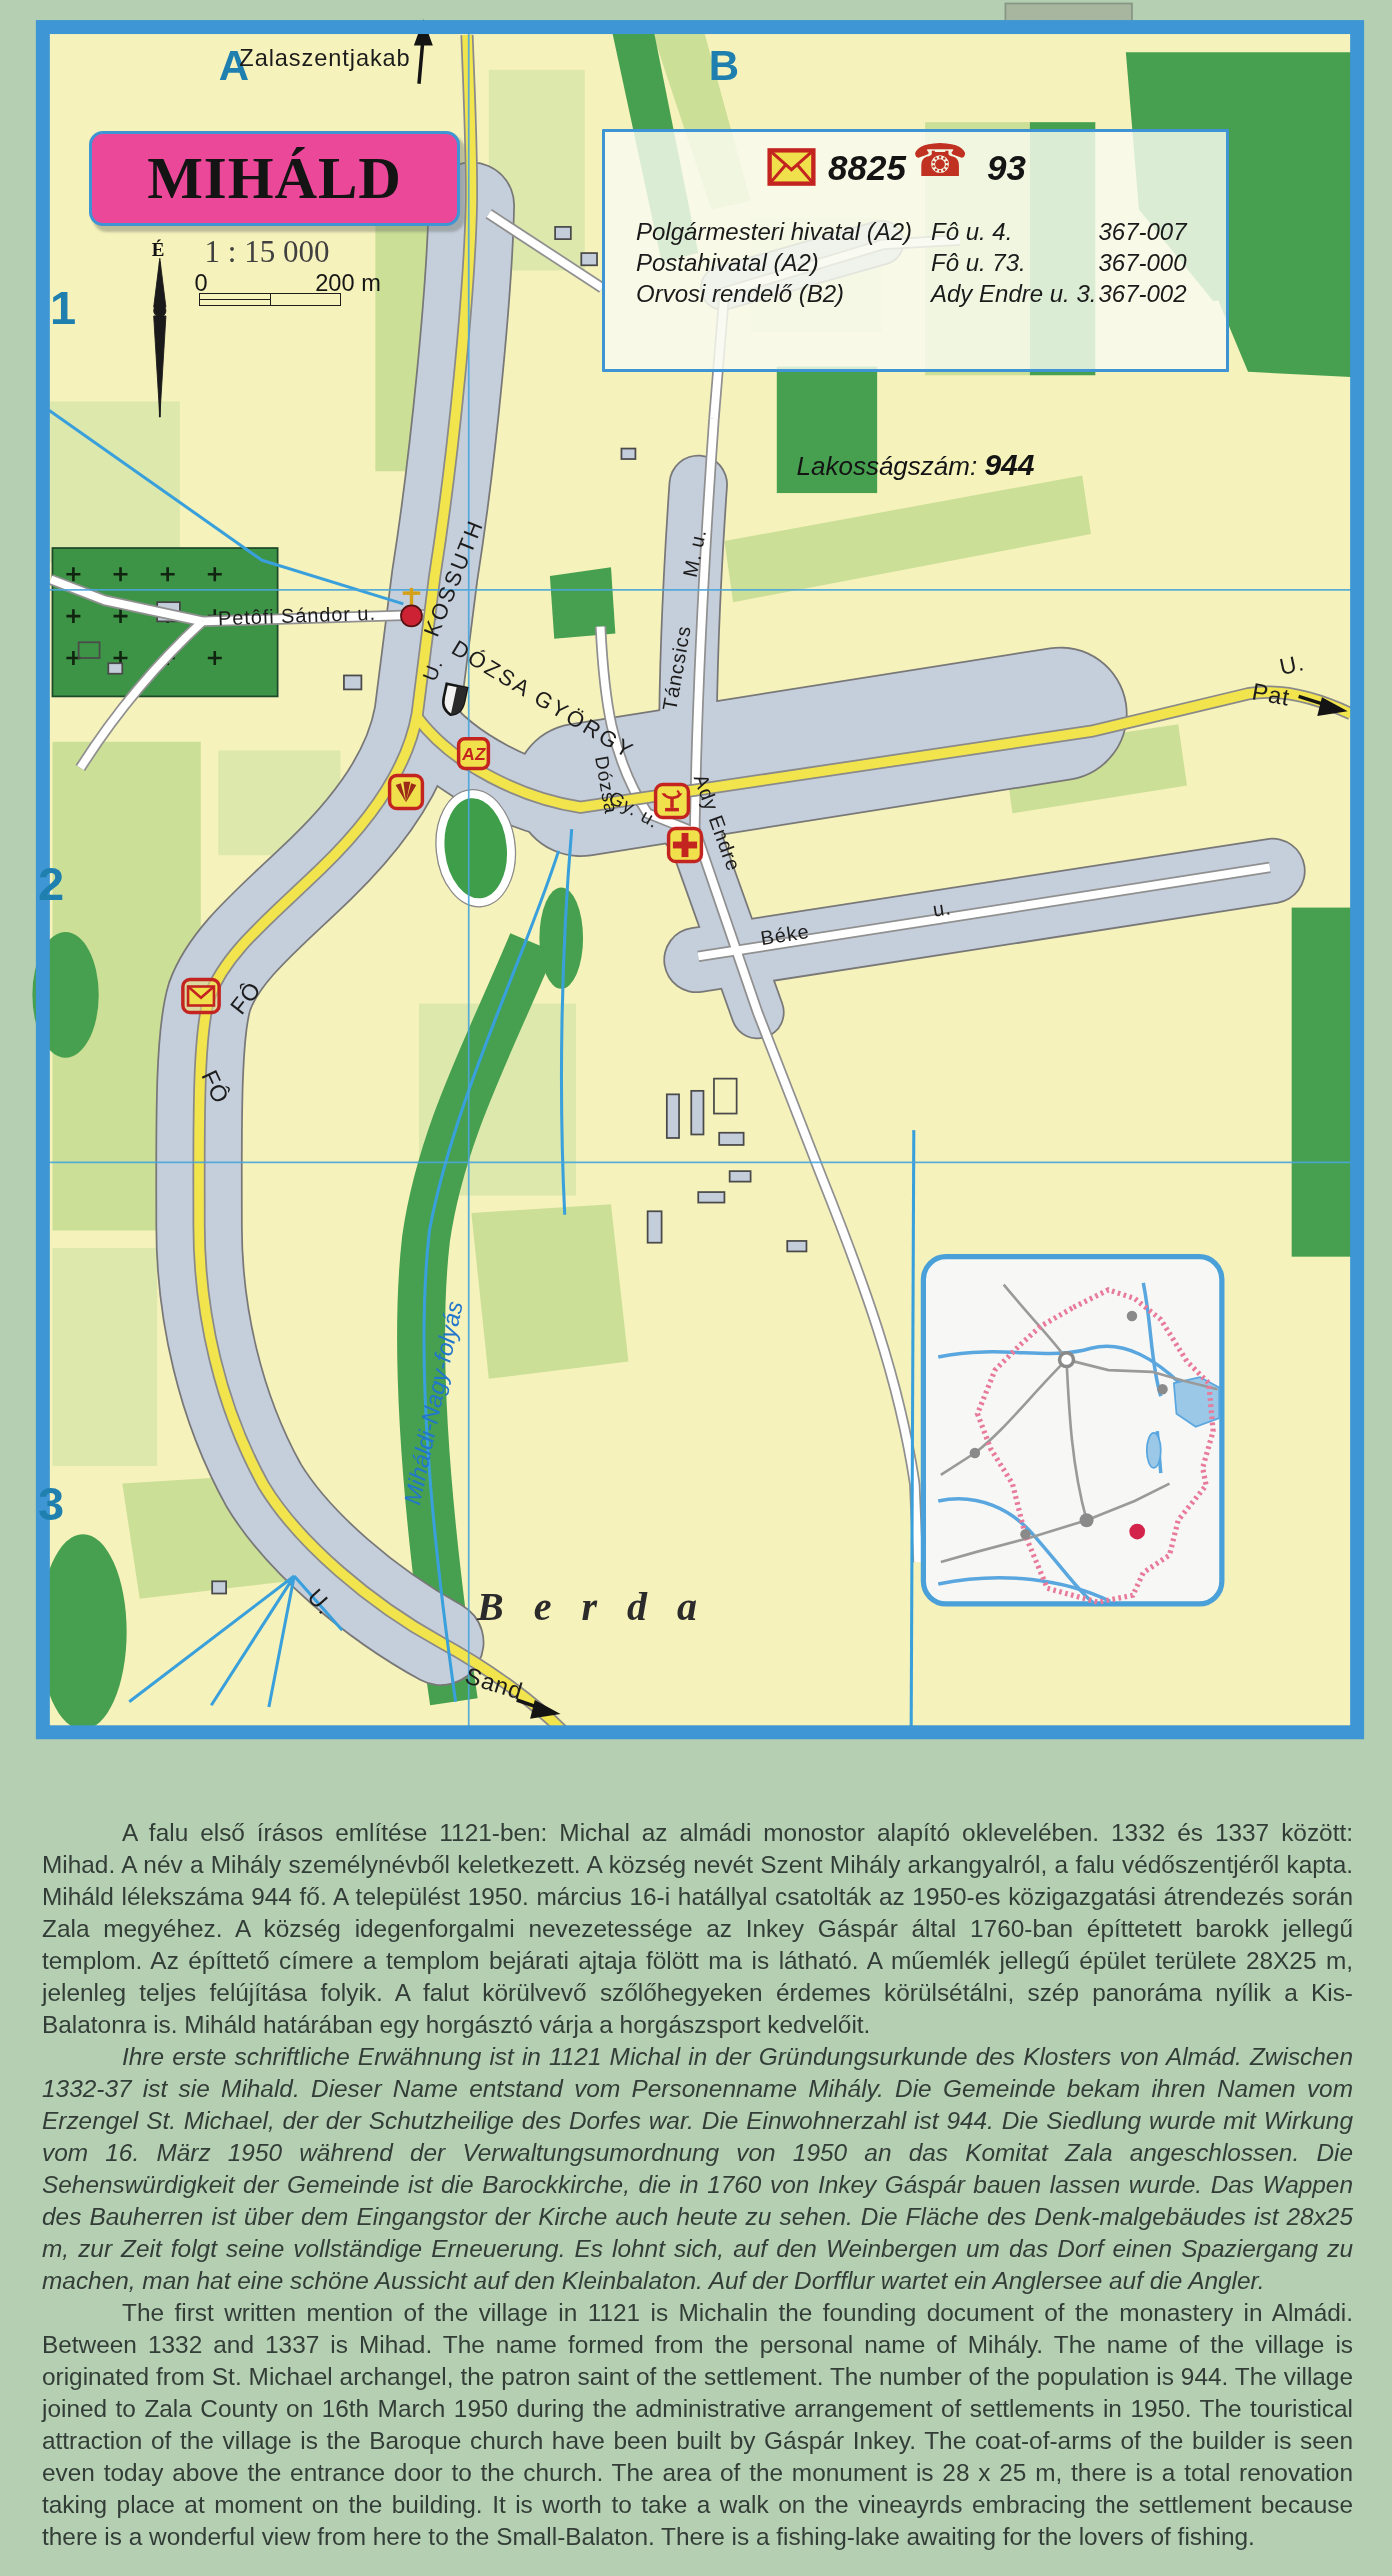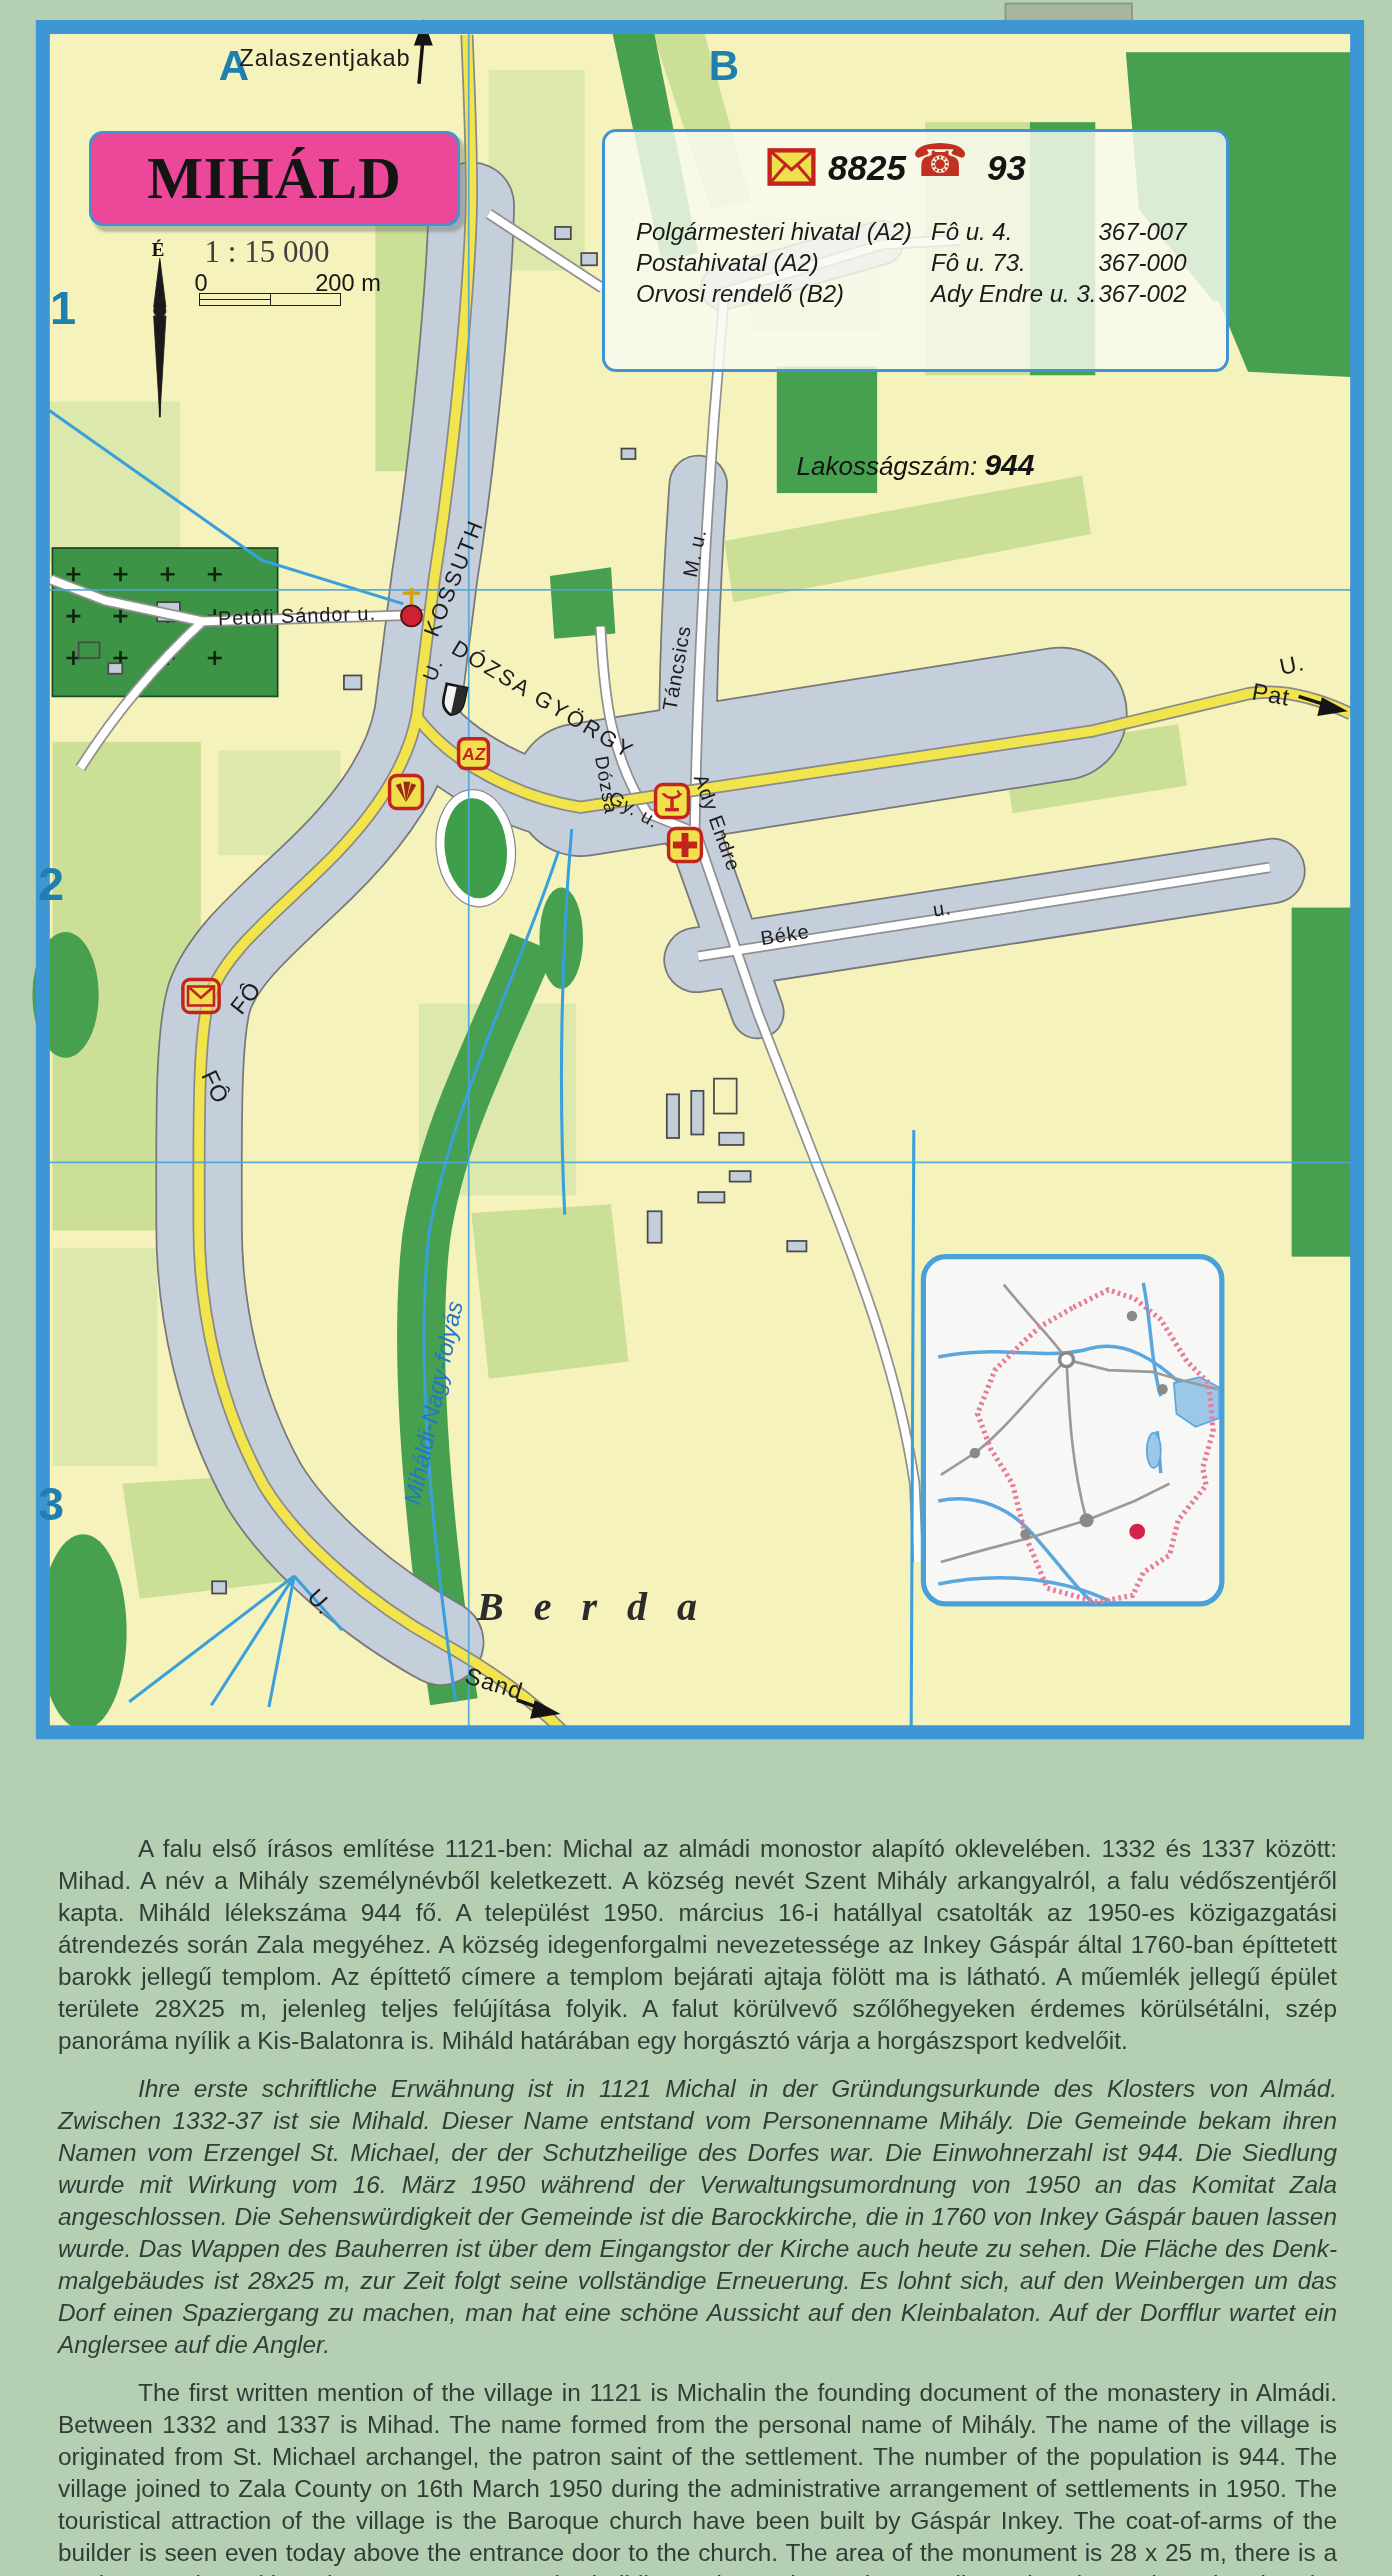--- a/index.html
+++ b/index.html
@@ -17,42 +17,42 @@
   .scale-text{position:absolute;left:267px;top:252px;transform:translate(-50%,-50%);
               font-family:"Liberation Serif",serif;font-size:31px;color:#404040;}
   .scale-num{position:absolute;transform:translate(-50%,-50%);font-size:23.6px;color:#161616;}
   .scalebar{position:absolute;left:199px;top:293px;width:140px;height:11.3px;border:1.7px solid #1e1e1e;background:#f7f3bc;}
   .scalebar .half{position:absolute;left:0;top:0;width:50%;height:100%;border-right:1.7px solid #1e1e1e;}
   .scalebar .half:after{content:"";position:absolute;left:0;top:50%;width:100%;height:1.7px;background:#1e1e1e;margin-top:-0.9px;}
   .compass-n{position:absolute;left:158px;top:250px;transform:translate(-50%,-50%);
              font-family:"Liberation Serif",serif;font-weight:bold;font-size:19px;color:#111;}
   
   .infobox{position:absolute;left:602px;top:129px;width:621px;height:237px;
-           background:rgba(248,250,240,.84);border:3.5px solid #3f94d4;border-radius:14px;}
+           background:rgba(248,250,240,.84);border:3.5px solid #3f94d4;border-radius:1px;}
   .infobox .bigcode{position:absolute;font-style:italic;font-weight:bold;font-size:35px;color:#141414;}
   .inforow{position:absolute;left:0;width:100%;height:28px;font-style:italic;font-size:24px;color:#1a1a1a;}
   .inforow .nm{position:absolute;left:31px;}
   .inforow .ad{position:absolute;left:326px;}
   .inforow .ph{position:absolute;left:471px;width:133px;text-align:center;}
   .pop{position:absolute;left:0;top:316px;width:100%;text-align:center;font-style:italic;font-size:26px;color:#141414;}
   .pop b{font-size:30px;}
   .phone-glyph{position:absolute;left:307px;top:1.7px;font-family:"DejaVu Sans",sans-serif;font-size:45px;color:#c03122;}
   
   .micon{position:absolute;}
   .az-text{position:absolute;left:50%;top:50%;transform:translate(-50%,-50%) skewX(-8deg);
            color:#c42420;font-weight:bold;font-size:17.5px;}
   
   .berda{position:absolute;left:602px;top:1606px;transform:translate(-50%,-50%);
          font-family:"Liberation Serif",serif;font-style:italic;font-weight:bold;
          font-size:40px;letter-spacing:30px;color:#2b2b2b;white-space:nowrap;}
   .stream-label{position:absolute;left:434px;top:1403px;transform:translate(-50%,-50%) rotate(-78deg);
                 color:#2277cc;font-style:italic;font-size:23.6px;white-space:nowrap;}
   
   .textblock{position:absolute;left:42px;top:1817px;width:1311px;}
-  .textblock p{margin:16px;font-size:24.4px;line-height:32px;text-align:justify;text-indent:80px;color:#333d37;}
+  .textblock p{margin:0;font-size:24.4px;line-height:32px;text-align:justify;text-indent:80px;color:#333d37;}
   .textblock p.de{font-style:italic;}
 </style>
 </head>
 <body>
 
 <div class="page">
 
   <svg class="abs" style="left:0;top:0" width="1393" height="1741" viewBox="0 0 1596 1995">
 
     <rect x="42" y="24" width="1520" height="1962" fill="#f6f2bb"></rect>

